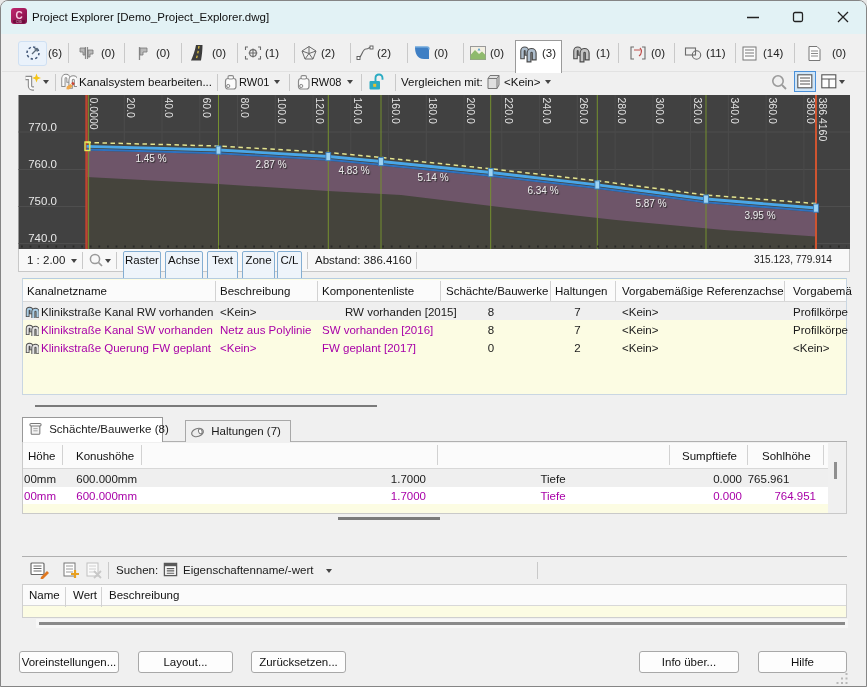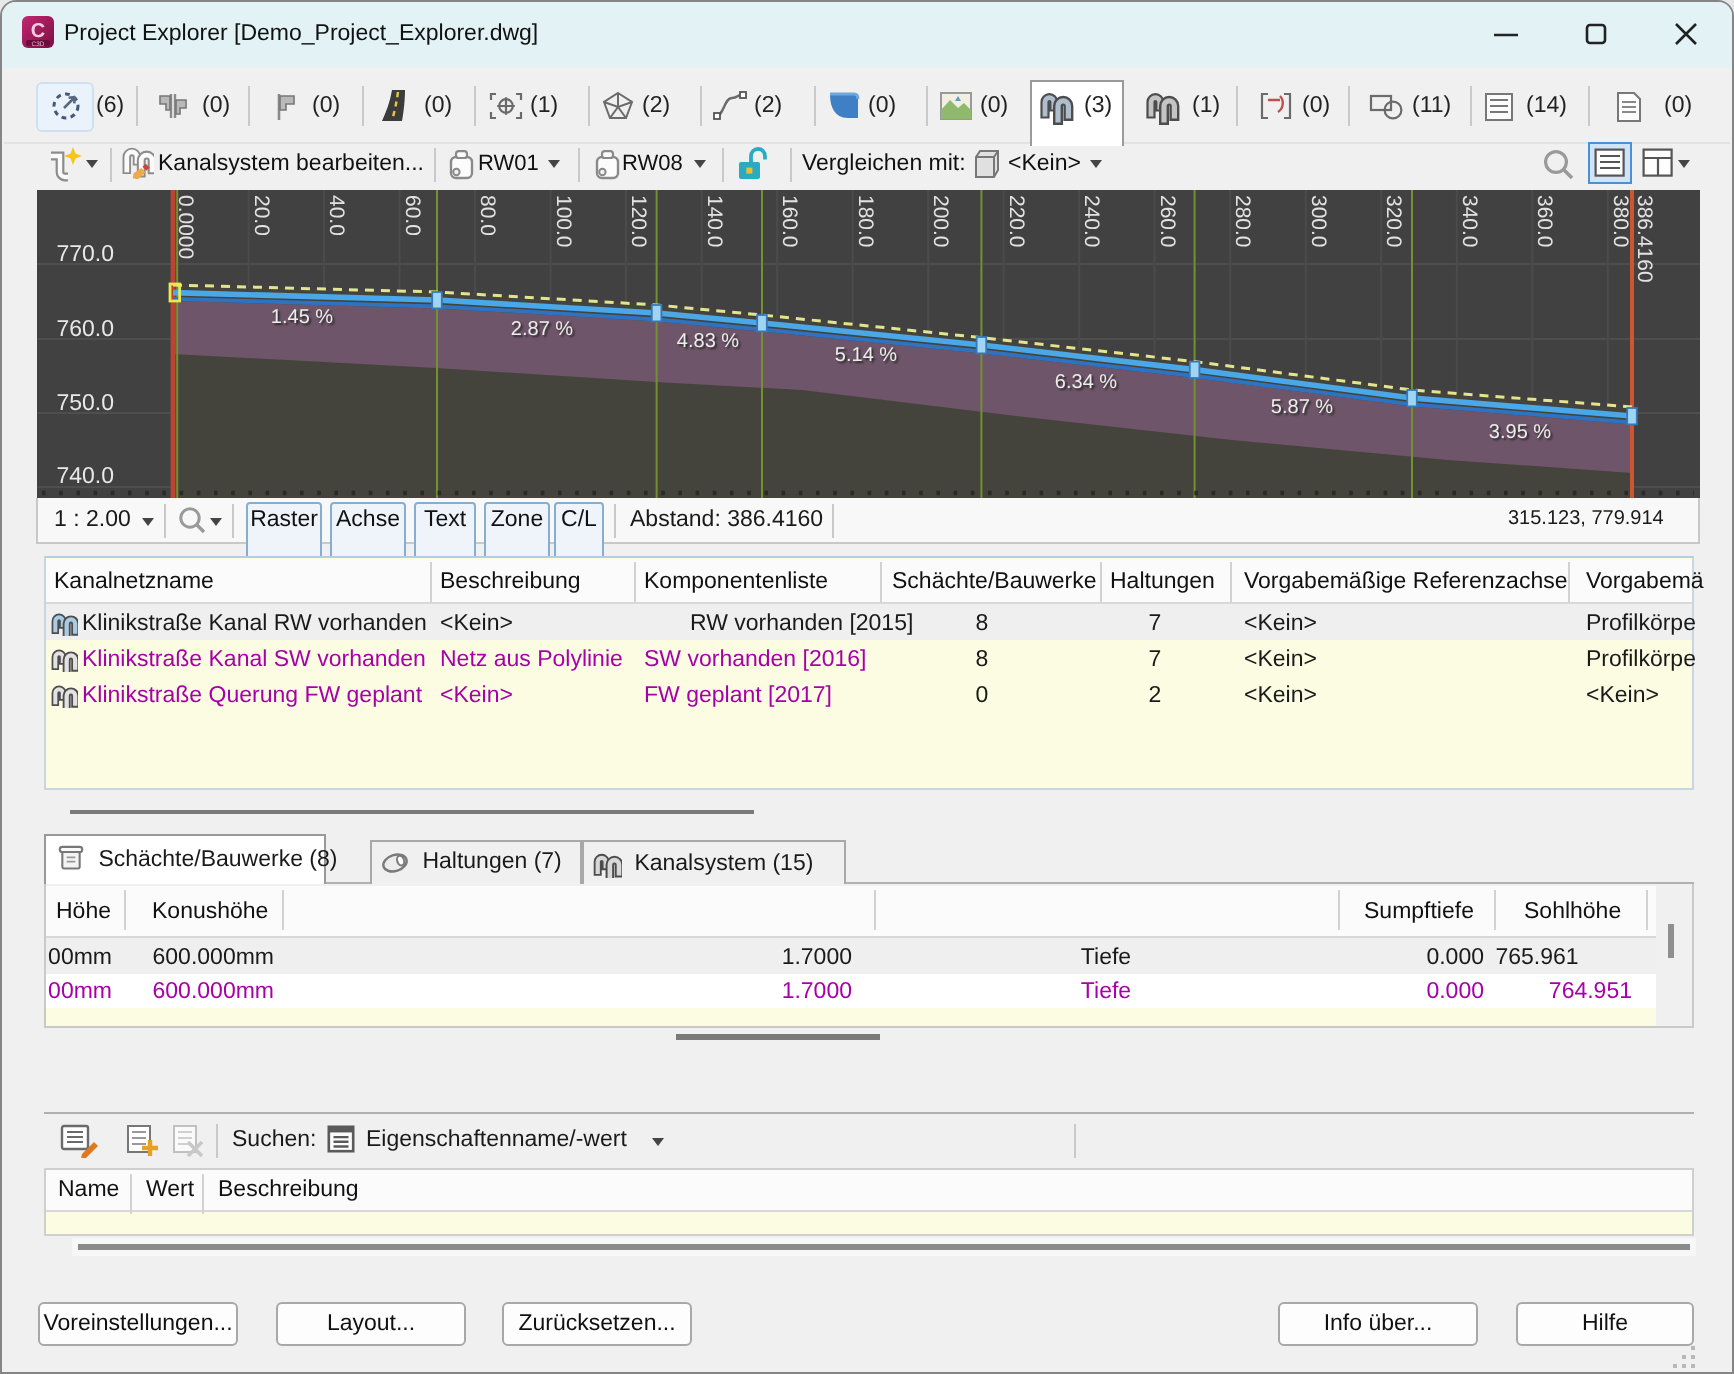--- a/index.html
+++ b/index.html
@@ -384,29 +384,20 @@
 
   <div class="a" id="midtabs" style="left:0;top:415px;width:865px;height:26px;"></div>
   <div class="a" style="left:21px;top:440px;width:825px;height:1px;background:#b0b0b0;"></div>
   <div class="a tab" style="left:184px;top:419px;width:106px;line-height:21px;">
     <svg style="position:relative;left:4px;top:4px" width="15" height="13" viewBox="0 0 15 13">
         <ellipse cx="7.5" cy="6.5" rx="6" ry="4" fill="#ececec" stroke="#7a7a7a" stroke-width="1.2" transform="rotate(-18 7.5 6.5)"></ellipse>
         <ellipse cx="10.3" cy="5.3" rx="1.7" ry="2.5" fill="#fff" stroke="#7a7a7a" stroke-width="1" transform="rotate(-18 10.3 5.3)"></ellipse>
       </svg>
     <span style="position:relative;left:7px;top:0">Haltungen (7)</span>
   </div>
-  <div class="a tab" style="left:290px;top:419px;width:132px;line-height:21px;">
-    <svg style="position:relative;left:4px;top:4px" width="15" height="14" viewBox="0 0 21 19">
-        <path d="M4 15 V8 a2.8 2.8 0 0 1 5.6 0 V11" fill="none" stroke="#4d4d4d" stroke-width="5.6" stroke-linecap="square"></path>
-        <path d="M4 15 V8 a2.8 2.8 0 0 1 5.6 0 V11" fill="none" stroke="#d8d8d8" stroke-width="3" stroke-linecap="square"></path>
-        <path d="M12.5 18 V10 a3.2 3.2 0 0 1 6.4 0 V16" fill="none" stroke="#4d4d4d" stroke-width="6" stroke-linecap="square"></path>
-        <path d="M12.5 18 V10 a3.2 3.2 0 0 1 6.4 0 V16" fill="none" stroke="#d8d8d8" stroke-width="3.2" stroke-linecap="square"></path>
-      </svg>
-    <span style="position:relative;left:7px;top:0">Kanalsystem (15)</span>
-  </div>
   <div class="a tab" style="left:21px;top:416px;width:141px;height:25px;background:#fff;border-color:#999;line-height:22px;">
     <svg style="position:relative;left:6px;top:4px" width="13" height="15" viewBox="0 0 15 17">
         <rect x="2.5" y="3" width="10" height="11" rx="1" fill="#f3f3f3" stroke="#787878" stroke-width="1.2"></rect>
         <rect x="1" y="1.5" width="13" height="3" rx="1.5" fill="#fafafa" stroke="#787878" stroke-width="1.2"></rect>
         <path d="M5 7.5 h5 M5 10 h5" stroke="#999" stroke-width="1"></path>
       </svg>
     <span style="position:relative;left:10px;top:0">Schächte/Bauwerke (8)</span>
   </div>
 
   <div class="a" id="table2" style="left:0;top:441px;width:865px;height:82px;"></div>

